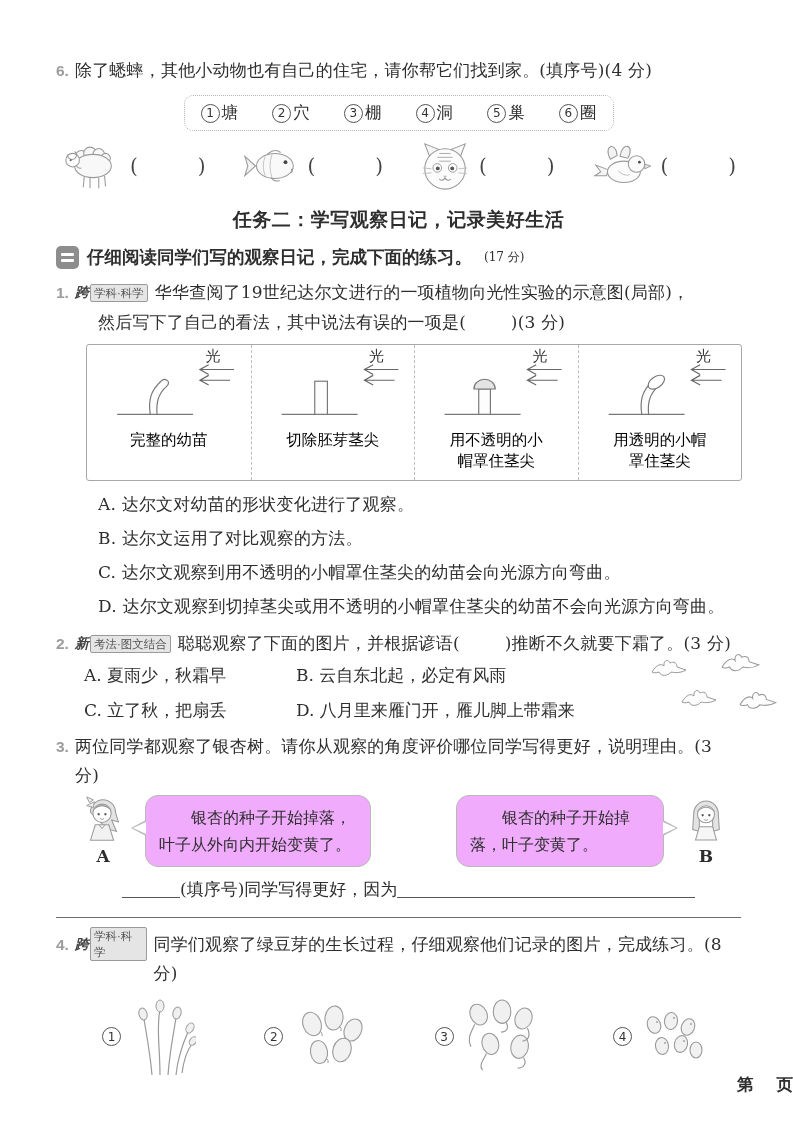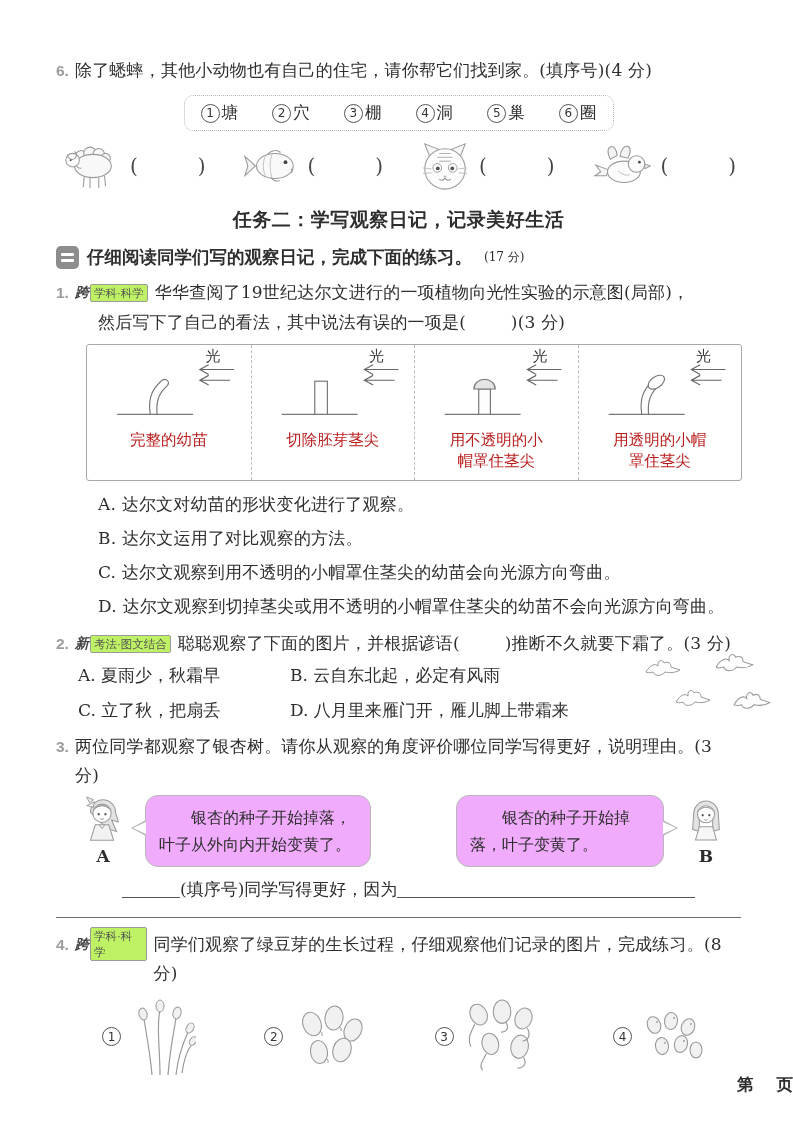--- a/index.html
+++ b/index.html
@@ -26,38 +26,38 @@
   .sec-title { text-align:center; font-weight:bold; font-size:19px; margin-top:10px; line-height:28px; letter-spacing:0.5px; }
   .intro-line { display:flex; align-items:center; margin-top:9px; line-height:30px; }
   .sec-badge { width:23px; height:23px; background:#8d8d8d; border-radius:5px; display:inline-flex; flex-direction:column; justify-content:center; align-items:center; gap:3px; margin-right:8px; flex:0 0 auto; }
   .sec-badge i { display:block; width:13px; height:3px; background:#fff; border-radius:1px; }
   .intro-text { font-weight:bold; font-size:17.5px; }
   .intro-score { font-size:12px; margin-left:12px; }
 
   
   .xtag { display:inline-flex; align-items:center; margin-right:7px; transform:translateY(-1px); }
   .xtag-prefix { font-family:"Liberation Sans",sans-serif; font-style:italic; font-weight:bold; font-size:14px; color:#444; margin-right:1px; }
-  .xtag-box { border:1px solid #9a9a9a; background:#bef264; font-family:"Liberation Sans",sans-serif; font-size:11.5px; color:#555; padding:0 3px; line-height:16px; border-radius:2px; }
+  .xtag-box { border:1px solid #9a9a9a; background:#e5e5e5; font-family:"Liberation Sans",sans-serif; font-size:11.5px; color:#555; padding:0 3px; line-height:16px; border-radius:2px; }
 
   .q-cont { margin-left:42px; font-size:17px; line-height:29px; white-space:pre-wrap; letter-spacing:0.2px; }
 
   
   .diagram { margin:7px 0 6px 30px; width:656px; border:1.2px solid #a8a8a8; border-radius:3px; display:grid; grid-template-columns:repeat(4,1fr); }
   .panel { padding:7px 4px 8px 4px; }
   .panel + .panel { border-left:1.2px dashed #bcbcbc; }
   .panel-draw { position:relative; height:74px; }
   .panel-draw svg { position:absolute; left:0; top:0; width:100%; height:100%; }
   .light-label { position:absolute; top:-5px; right:26px; font-size:15px; color:#333; }
-  .panel-caption { margin:4px auto 0 auto; max-width:102px; text-align:center; font-size:15.5px; line-height:21px; color:#b91c1c; }
+  .panel-caption { margin:4px auto 0 auto; max-width:102px; text-align:center; font-size:15.5px; line-height:21px; color:#000000; }
 
   .options { margin-left:42px; font-size:17px; }
   .options .opt { line-height:34px; letter-spacing:0.2px; }
 
   
-  .q2-opts { position:relative; margin-left:22px; font-size:17px; display:grid; grid-template-columns:212px auto; row-gap:3px; line-height:32px; width:560px; }
+  .q2-opts { position:relative; margin-left:28px; font-size:17px; display:grid; grid-template-columns:212px auto; row-gap:3px; line-height:32px; width:560px; }
   .geese { position:absolute; left:558px; top:-8px; }
 
   
   .dialog-row { display:flex; align-items:flex-start; margin:5px 10px 0 22px; }
   .avatar-col { display:flex; flex-direction:column; align-items:center; width:50px; flex:0 0 auto; }
   .avatar-label { font-weight:bold; font-size:17px; margin-top:1px; }
   .bubble { position:relative; border:1.3px solid #b8b8b8; border-radius:13px; background:#f0abfc; padding:8px 13px; font-size:16px; line-height:27px; text-indent:2em; }
   .bubble-a { width:226px; margin-left:17px; }
   .bubble-b { width:208px; margin-right:17px; }
   .bubble-a::before { content:""; position:absolute; left:-15px; top:24px; border-top:8px solid transparent; border-bottom:8px solid transparent; border-right:15px solid #b8b8b8; }

